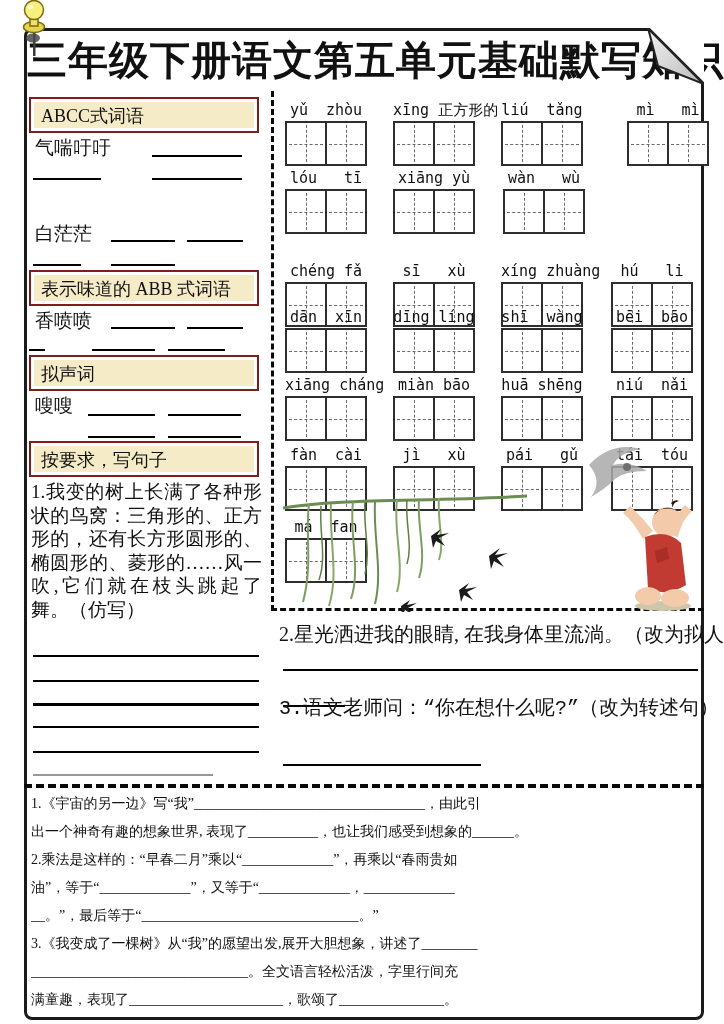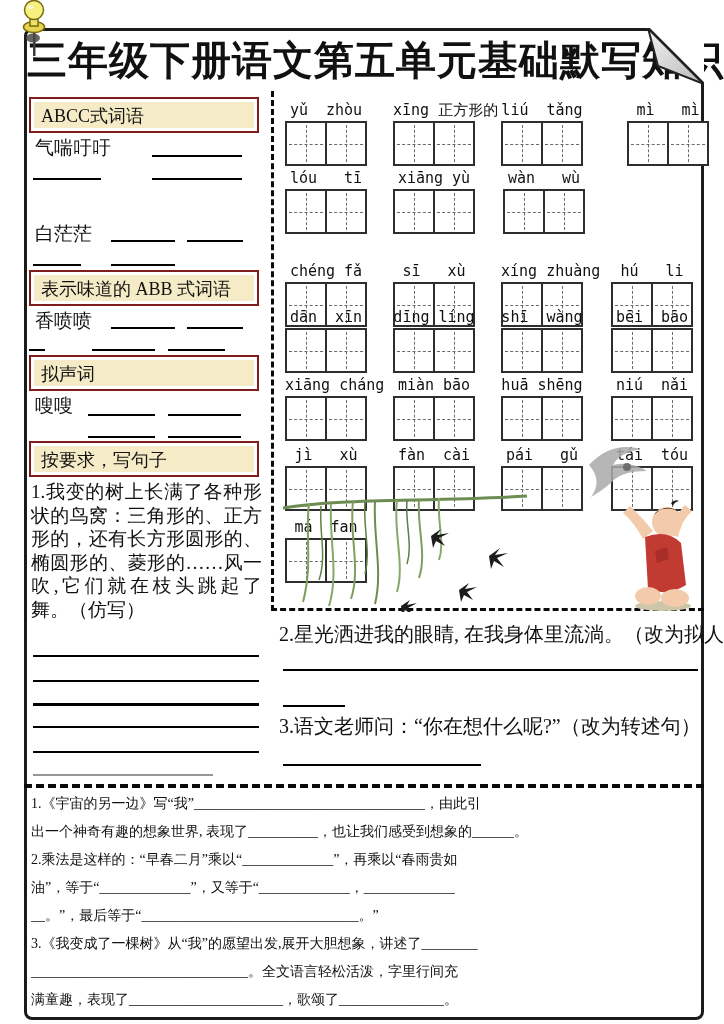--- a/index.html
+++ b/index.html
@@ -237,28 +237,28 @@
           <div class="py-label">niú  nǎi</div>
           <div class="py-grid">
             <span class="cell"></span>
             <span class="cell"></span>
           </div>
         </div>
     </div>
 
     <div class="py-row" style="top:415px;">
       <div class="py-group">
+          <div class="py-label">fàn  cài</div>
+          <div class="py-grid">
+            <span class="cell"></span>
+            <span class="cell"></span>
+          </div>
+        </div>
+      <div class="py-group">
           <div class="py-label">jì   xù</div>
-          <div class="py-grid">
-            <span class="cell"></span>
-            <span class="cell"></span>
-          </div>
-        </div>
-      <div class="py-group">
-          <div class="py-label">fàn  cài</div>
           <div class="py-grid">
             <span class="cell"></span>
             <span class="cell"></span>
           </div>
         </div>
       <div class="py-group">
           <div class="py-label">pái   gǔ</div>
           <div class="py-grid">
             <span class="cell"></span>
             <span class="cell"></span>
@@ -315,21 +315,21 @@
       <path d="M56,4 q4,-4 8,-2 q-5,1 -6,5 Z" fill="#241610"></path>
       <path d="M30,38 Q52,30 66,44 L71,86 Q52,98 33,90 Z" fill="#c23b33"></path>
       <ellipse cx="33" cy="97" rx="13" ry="9" fill="#f3cbaa"></ellipse>
       <ellipse cx="60" cy="99" rx="14" ry="9" fill="#f3cbaa"></ellipse>
       <path d="M40,52 L52,48 L54,60 L42,64 Z" fill="#a82e27"></path>
     </svg>
 
     <div class="mid-item" style="left:252px;top:590px;">2.星光洒进我的眼睛, 在我身体里流淌。（改为拟人句）</div>
     <div class="bl" style="left:256px;top:624px;width:415px;"></div>
     <div class="bl" style="left:256px;top:660px;width:62px;"></div>
-    <div class="mid-item" style="left:252px;top:682px;">3.语文老师问：“你在想什么呢?”（改为转述句）</div>
+    <div class="mid-item" style="left:252px;top:663px;font-family:Liberation Mono, monospace;">3.语文老师问：“你在想什么呢?”（改为转述句）</div>
     <div class="bl" style="left:256px;top:719px;width:198px;"></div>
 
     <div class="sep"></div>
     <div class="bottom">
       <div>1.《宇宙的另一边》写“我”_________________________________，由此引</div>
       <div>出一个神奇有趣的想象世界, 表现了__________，也让我们感受到想象的______。</div>
       <div>2.乘法是这样的：“早春二月”乘以“_____________”，再乘以“春雨贵如</div>
       <div>油”，等于“_____________”，又等于“_____________，_____________</div>
       <div>__。”，最后等于“_______________________________。”</div>
       <div>3.《我变成了一棵树》从“我”的愿望出发,展开大胆想象，讲述了________</div>

